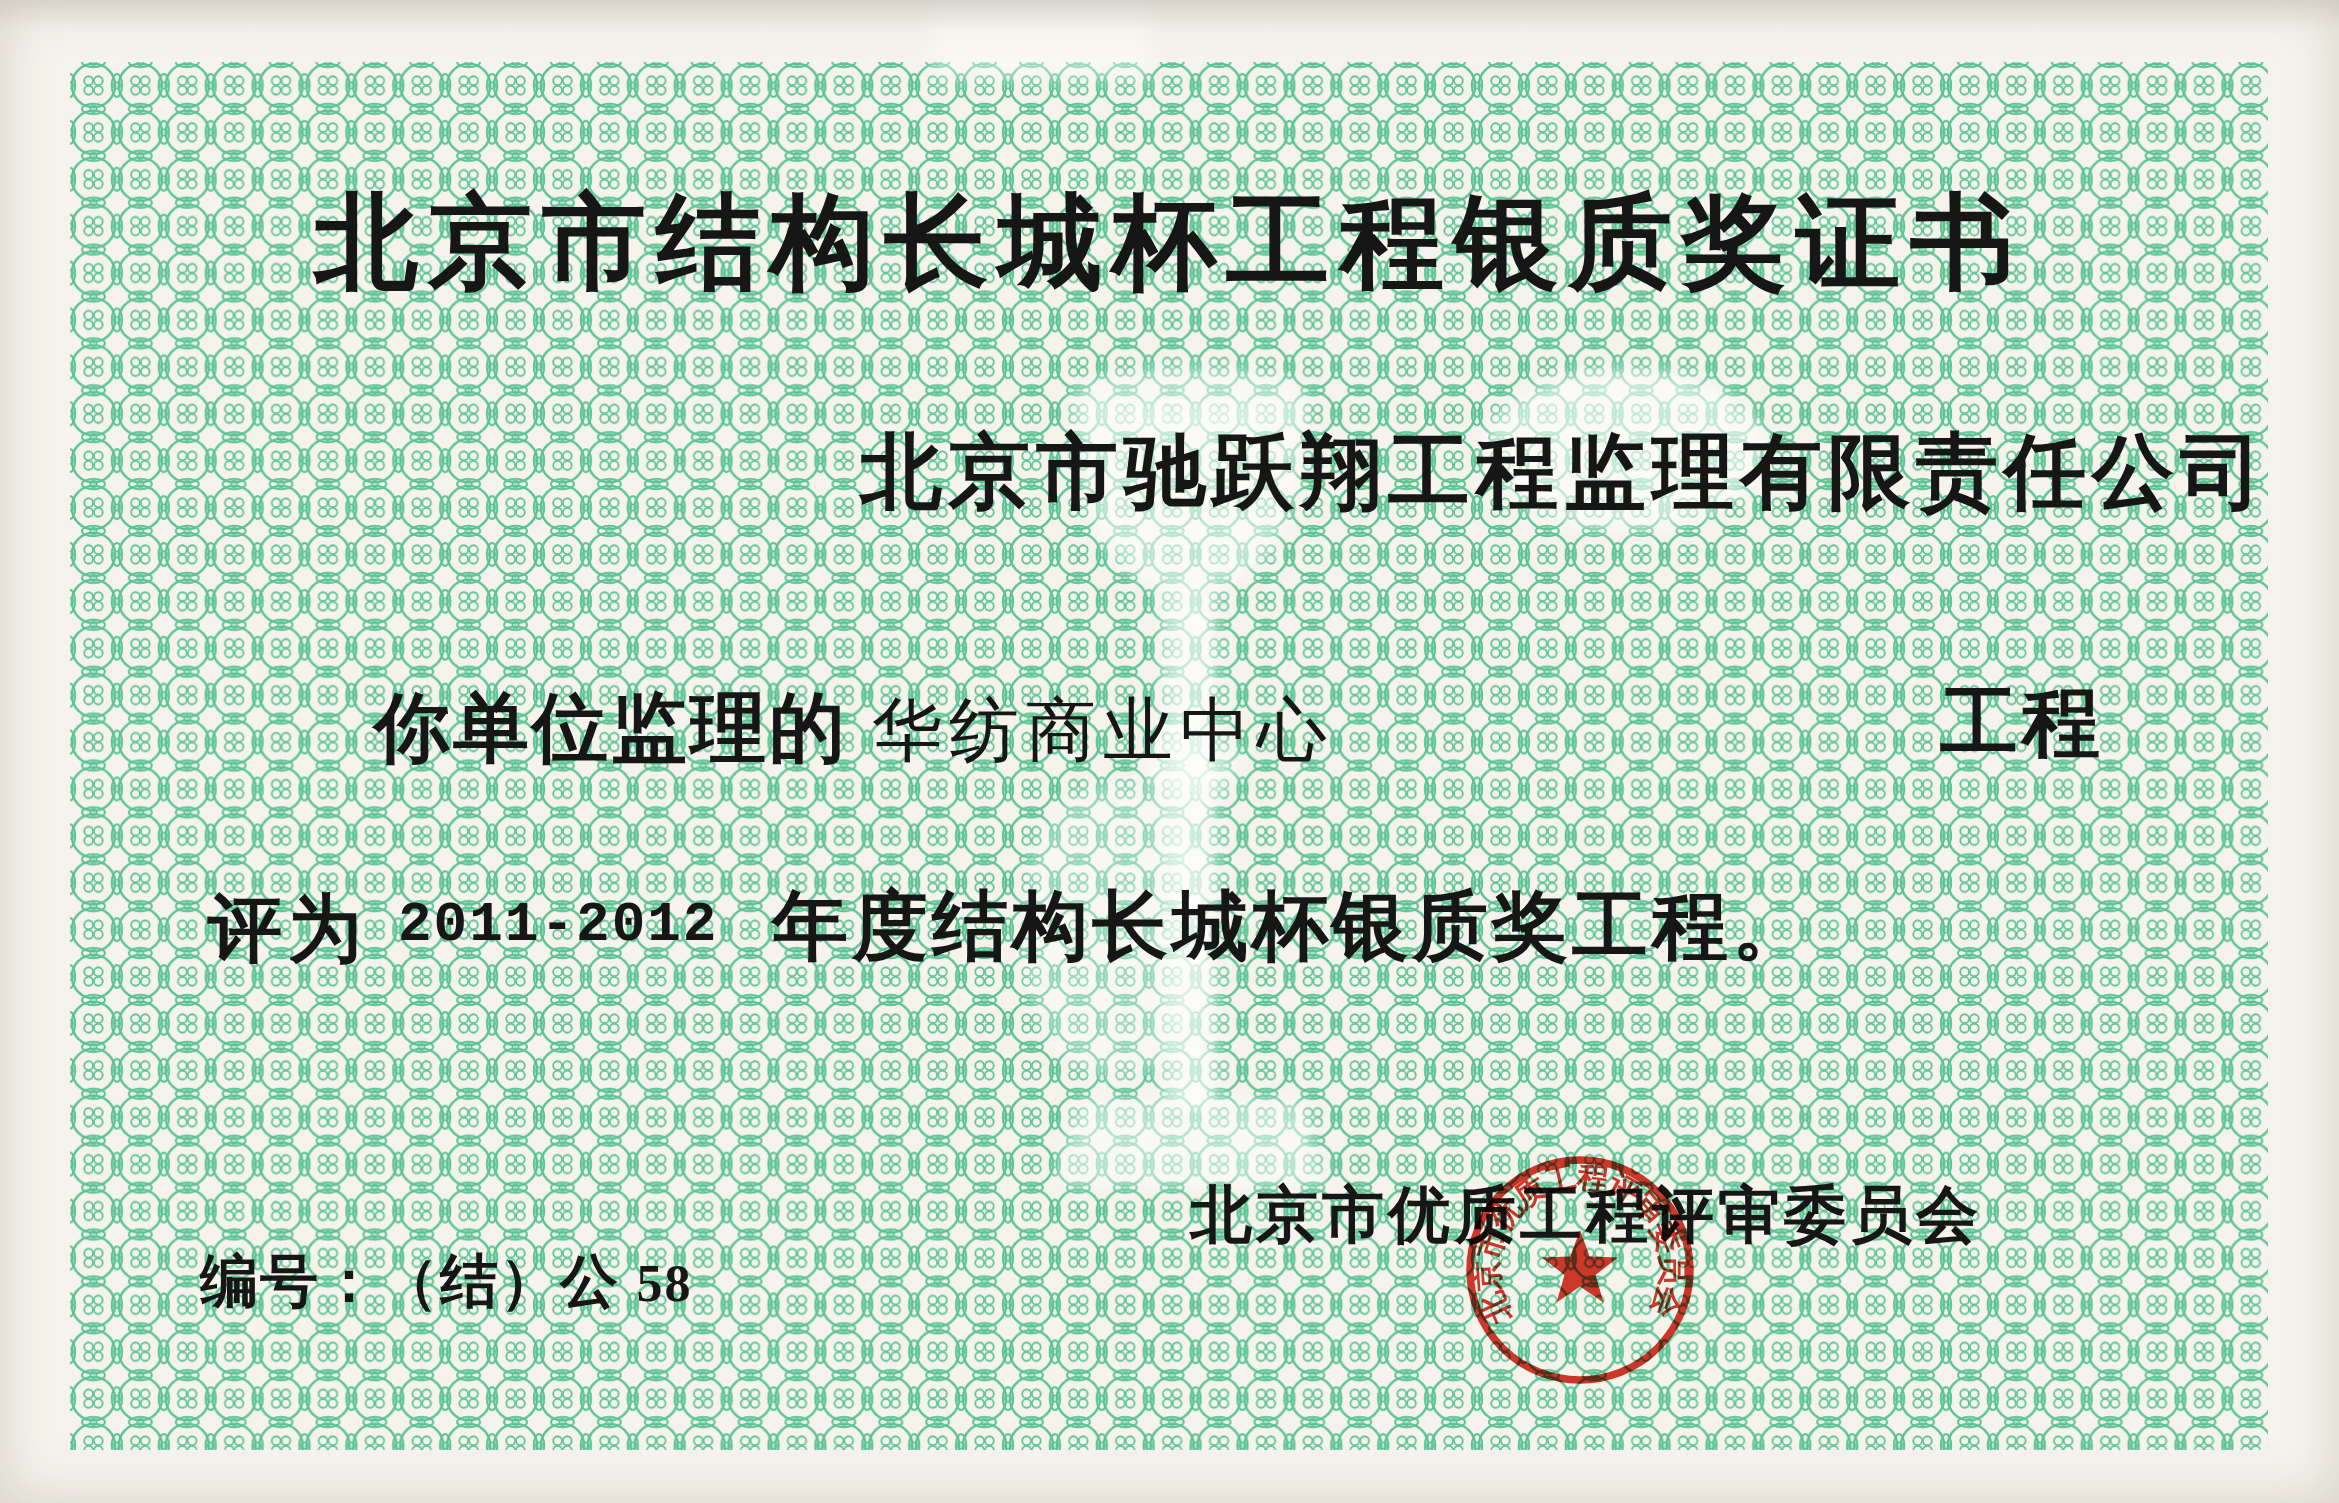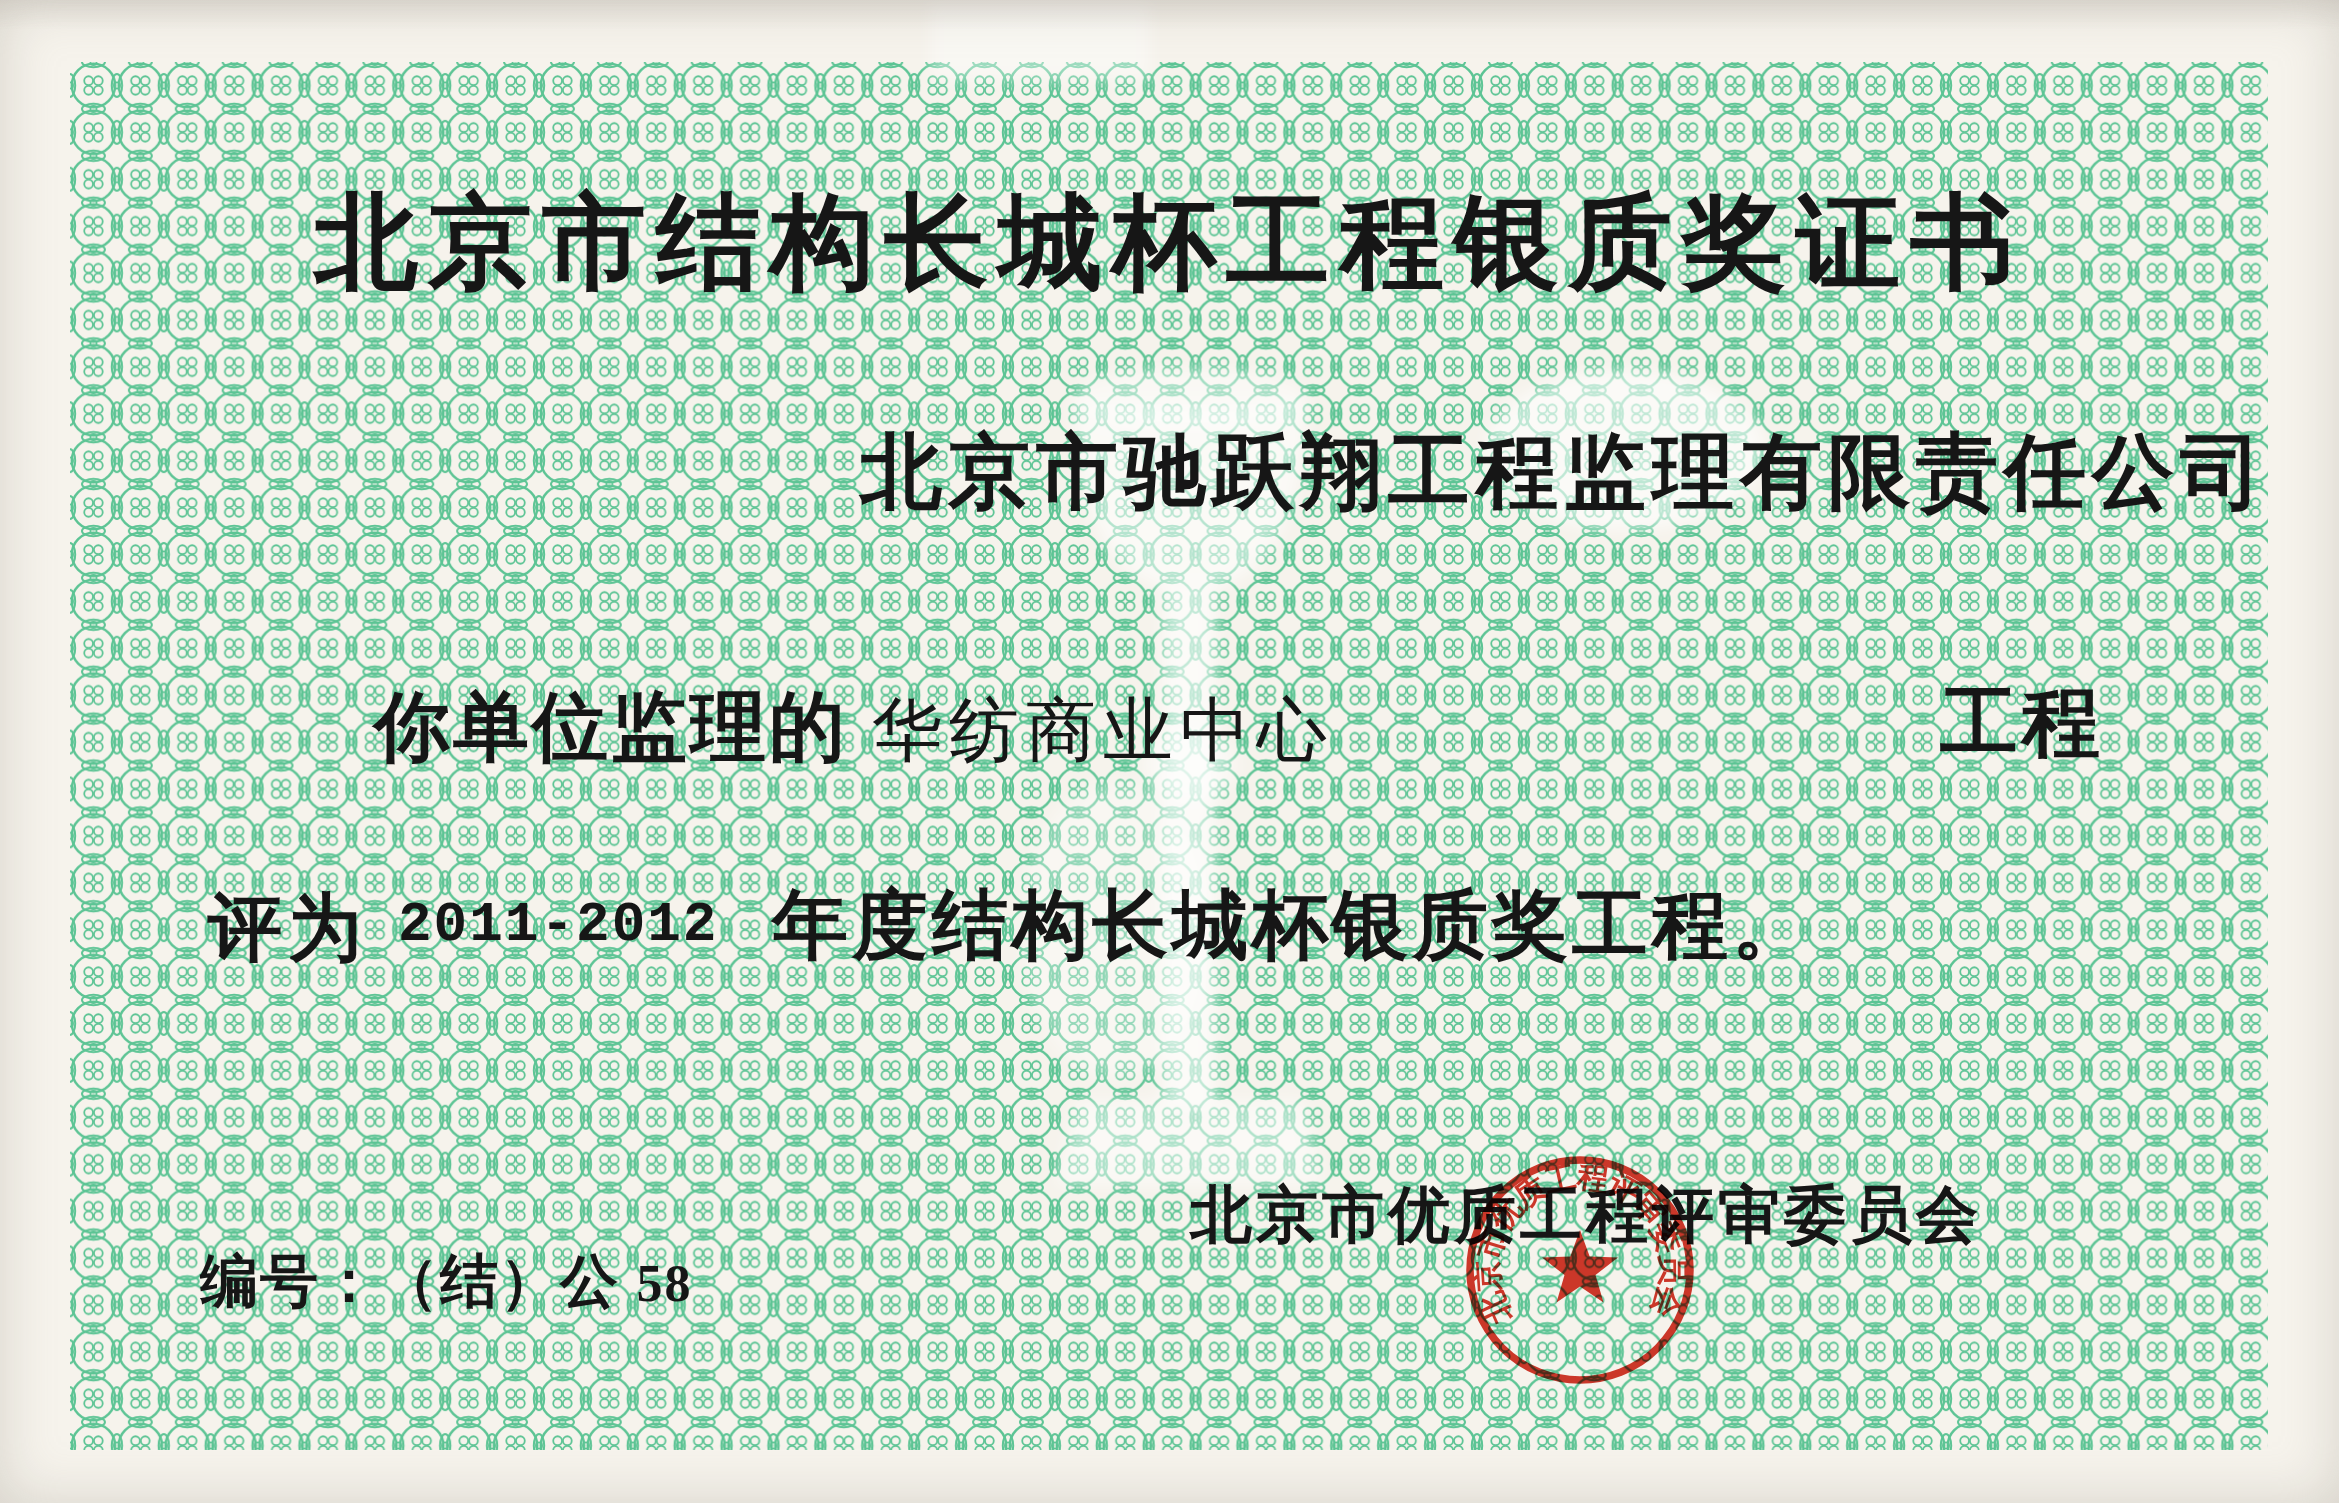--- a/index.html
+++ b/index.html
@@ -8,21 +8,21 @@
          font-family:"Liberation Serif", serif;}
   .vignette{position:absolute;inset:0;pointer-events:none;
             box-shadow:inset 0 0 55px rgba(150,142,130,.33);}
   .topband{position:absolute;left:0;top:0;width:100%;height:30px;
            background:linear-gradient(180deg,rgba(190,184,176,.30),rgba(190,184,176,0));}
   .txt{position:absolute;color:#161616;white-space:nowrap;line-height:1.05;}
   .title{left:70px;top:188px;width:2198px;text-align:center;
          font-size:104px;font-weight:900;letter-spacing:10px;}
   .company{left:70px;top:430px;width:2198px;text-align:right;
            font-size:82px;font-weight:700;letter-spacing:6px;}
-  .heavy{font-family:Liberation Serif, serif;font-weight:900;}
+  .heavy{font-family:Liberation Sans, sans-serif;font-weight:900;}
   .body-prefix{left:374px;top:688px;font-size:76px;letter-spacing:3px;}
   .project{left:872px;top:694px;font-size:70px;font-weight:400;letter-spacing:7px;}
   .body-suffix{left:1940px;top:682px;font-size:78px;letter-spacing:4px;}
   .award-prefix{left:208px;top:890px;font-size:74px;letter-spacing:6px;}
   .award-years{left:398px;top:896px;font-size:56px;font-weight:700;
                font-family:Liberation Mono, monospace;letter-spacing:2px;}
   .award-suffix{left:772px;top:886px;font-size:76px;letter-spacing:4px;}
   .issuer{left:1190px;top:1183px;font-size:62px;font-weight:700;letter-spacing:4px;}
   .serial{left:200px;top:1252px;font-size:58px;font-weight:700;letter-spacing:2px;}
   .serial .num{font-size:52px;font-weight:900;font-family:"Liberation Serif",serif;}

